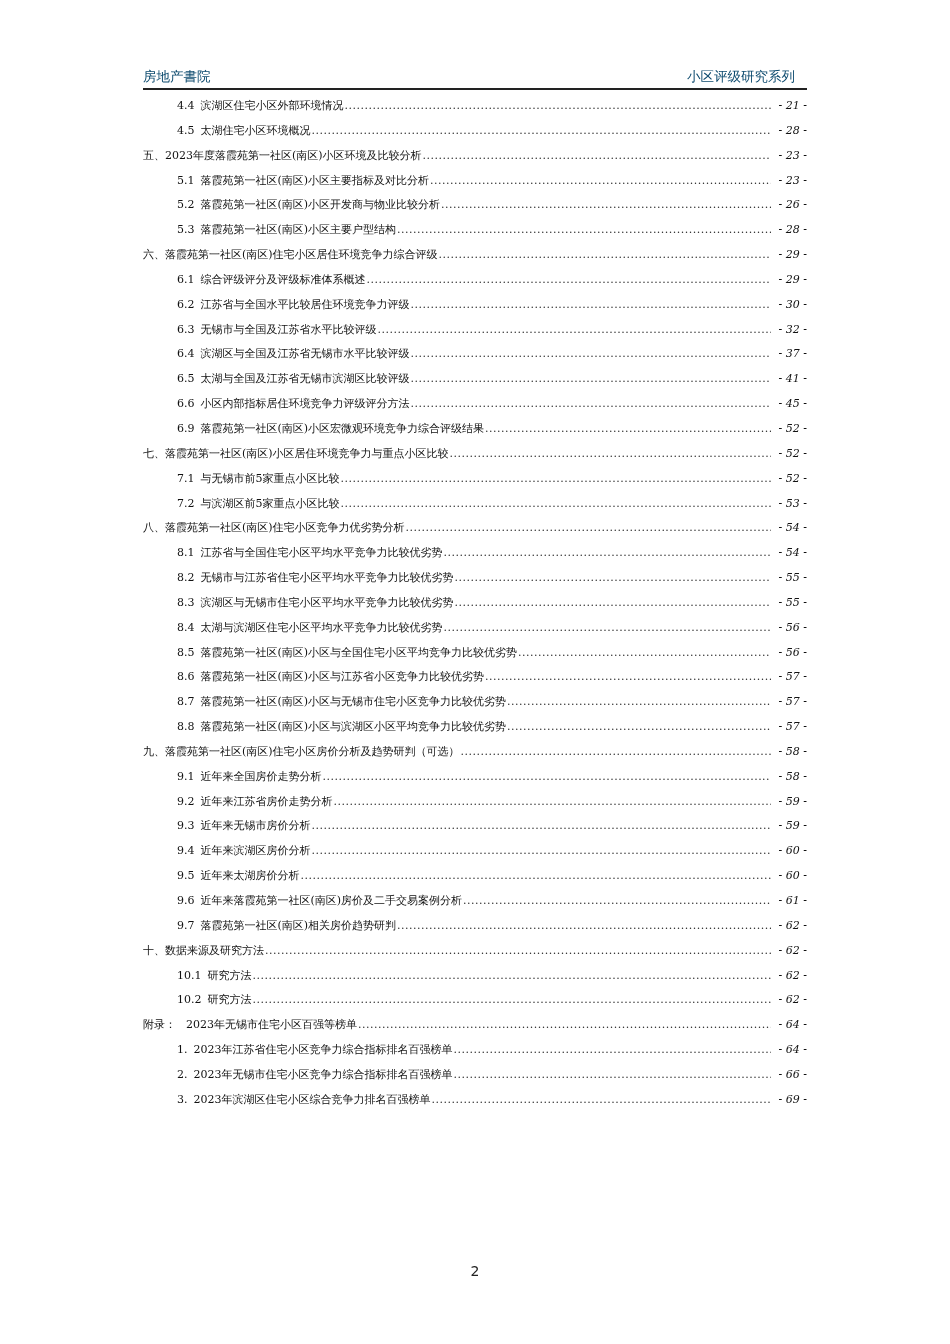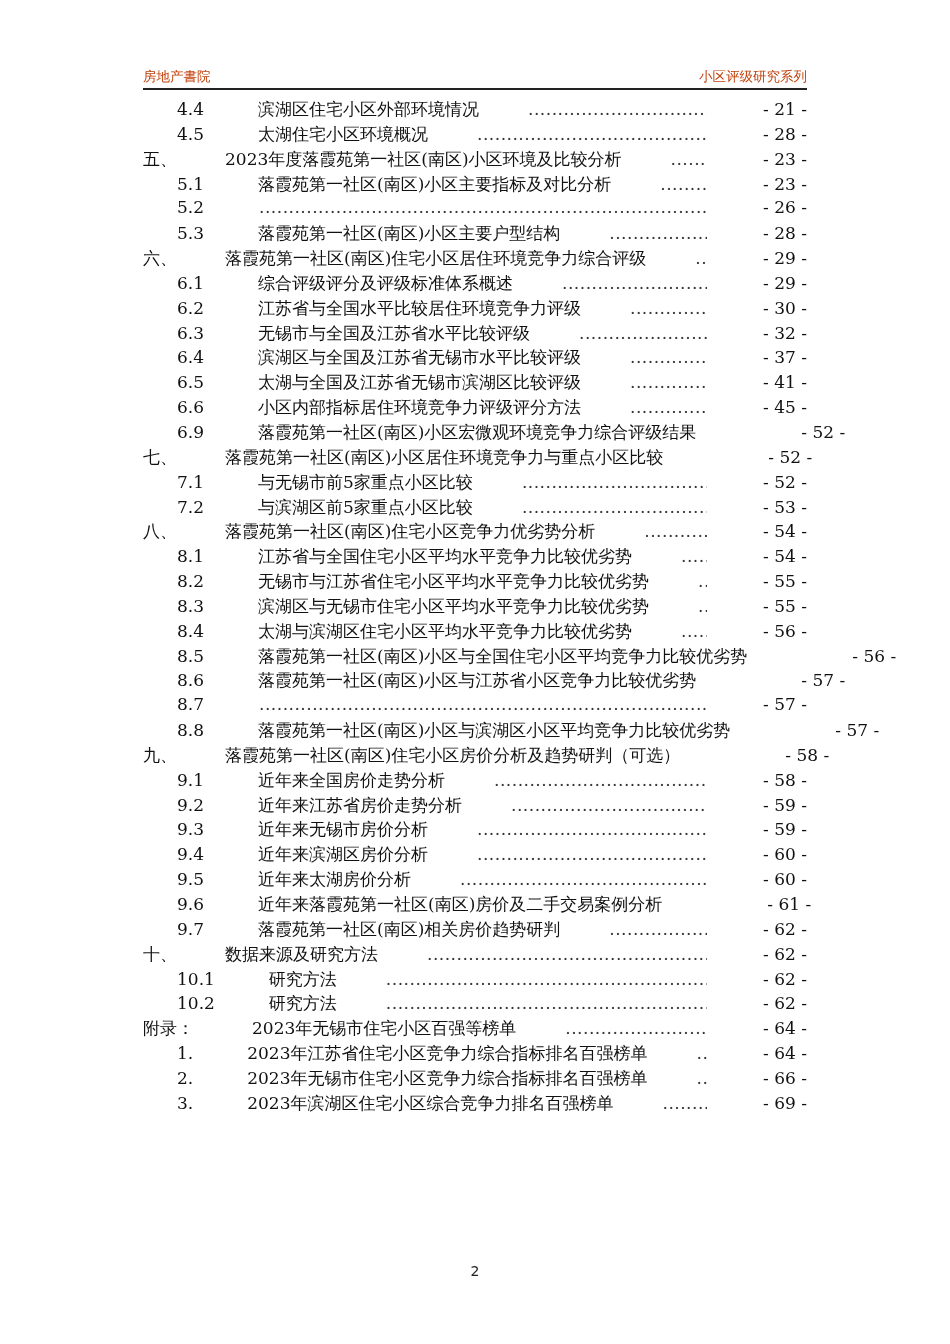--- a/index.html
+++ b/index.html
@@ -1,30 +1,30 @@
 <!DOCTYPE html>
 <html><head>
 <meta charset="utf-8">
 <style>
   html, body { margin: 0; padding: 0; background: #ffffff; }
   body { width: 950px; height: 1344px; position: relative; overflow: hidden;
          font-family: "DejaVu Serif", "Liberation Serif", serif; color: #111; }
   .header { position: absolute; left: 143px; top: 66px; width: 664px; height: 22px;
             border-bottom: 2px solid #222; font-family: "DejaVu Sans", "Liberation Sans", sans-serif;
-            font-size: 13.5px; color: #c2410c; }
+            font-size: 13.5px; color: #0c4a6e; }
   .header .left { position: absolute; left: 0; top: 2px; }
-  .header .right { position: absolute; right: 0; top: 2px; }
+  .header .right { position: absolute; right: 12px; top: 2px; }
   .toc { position: absolute; left: 143px; top: 98px; width: 664px; }
-  .toc-row { display: flex; align-items: baseline; height: 24.85px; font-size: 17px; white-space: nowrap; gap: 48px; }
+  .toc-row { display: flex; align-items: baseline; height: 24.85px; font-size: 11px; white-space: nowrap; }
   .toc-row.l2 { padding-left: 34px; }
   .toc-row .num { margin-right: 6px; }
   .toc-row .title { }
   .toc-row .leader { flex: 1; overflow: hidden; margin: 0 0 0 1px; color: #333; letter-spacing: 0.5px; }
   .toc-row .leader::after { content: "........................................................................................................................................................................................................"; }
-  .toc-row .page { margin-left: 8px; }
+  .toc-row .page { margin-left: 8px; font-style: italic; }
   .footer-page { position: absolute; left: 0; width: 950px; top: 1263px; text-align: center;
                  font-family: "DejaVu Sans", "Liberation Sans", sans-serif; font-size: 14px; color: #222; }
 </style>
 </head>
 <body>
 
 <div class="header">
   <span class="left">房地产書院</span>
   <span class="right">小区评级研究系列</span>
 </div>
@@ -49,20 +49,21 @@
       <span class="page">- 23 -</span>
     </div>
     <div class="toc-row l2">
       <span class="num">5.1</span>
       <span class="title">落霞苑第一社区(南区)小区主要指标及对比分析</span>
       <span class="leader"></span>
       <span class="page">- 23 -</span>
     </div>
     <div class="toc-row l2">
       <span class="num">5.2</span>
+      <span class="title">落霞苑第一社区(南区)小区开发商与物业比较分析</span>
       <span class="leader"></span>
       <span class="page">- 26 -</span>
     </div>
     <div class="toc-row l2">
       <span class="num">5.3</span>
       <span class="title">落霞苑第一社区(南区)小区主要户型结构</span>
       <span class="leader"></span>
       <span class="page">- 28 -</span>
     </div>
     <div class="toc-row l1">
@@ -168,20 +169,21 @@
       <span class="page">- 56 -</span>
     </div>
     <div class="toc-row l2">
       <span class="num">8.6</span>
       <span class="title">落霞苑第一社区(南区)小区与江苏省小区竞争力比较优劣势</span>
       <span class="leader"></span>
       <span class="page">- 57 -</span>
     </div>
     <div class="toc-row l2">
       <span class="num">8.7</span>
+      <span class="title">落霞苑第一社区(南区)小区与无锡市住宅小区竞争力比较优劣势</span>
       <span class="leader"></span>
       <span class="page">- 57 -</span>
     </div>
     <div class="toc-row l2">
       <span class="num">8.8</span>
       <span class="title">落霞苑第一社区(南区)小区与滨湖区小区平均竞争力比较优劣势</span>
       <span class="leader"></span>
       <span class="page">- 57 -</span>
     </div>
     <div class="toc-row l1">

